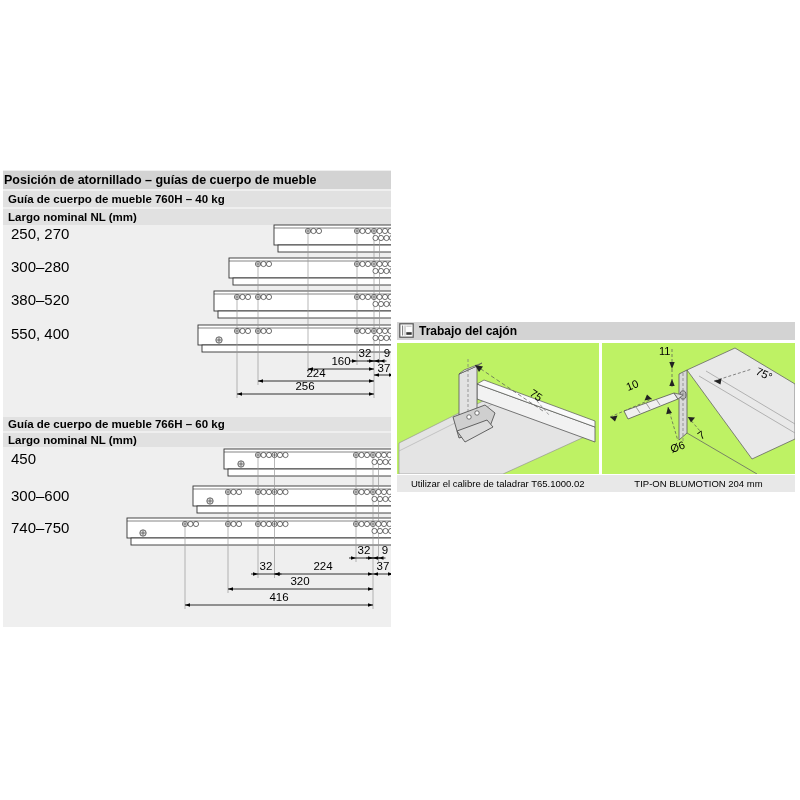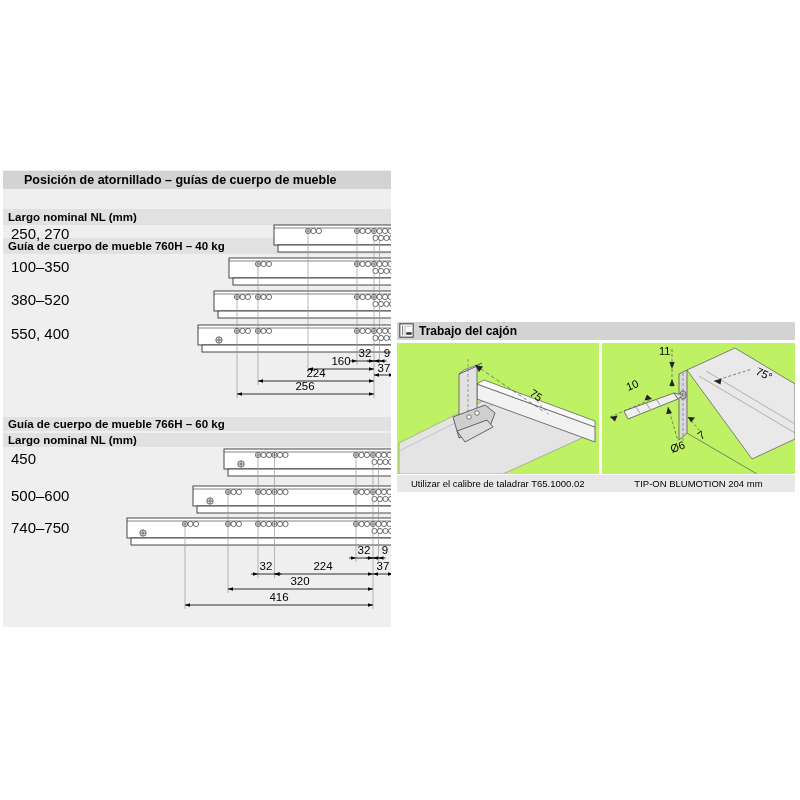--- a/index.html
+++ b/index.html
@@ -1,23 +1,23 @@
 <!DOCTYPE html>
 <html><head>
 <meta charset="utf-8">
 <style>
   html,body{margin:0;padding:0;background:#fff;}
   #page{position:relative;width:800px;height:800px;background:#ffffff;overflow:hidden;
         font-family:"Liberation Sans",sans-serif;color:#000;}
   
   #left-panel{position:absolute;left:3px;top:170px;width:388px;height:457px;background:#efefef;}
   .bar{position:absolute;left:0;right:0;font-weight:bold;white-space:nowrap;overflow:hidden;}
-  .bar-title{top:1px;height:18px;line-height:18px;background:#d3d3d3;font-size:12.5px;padding-left:21px;}
+  .bar-title{top:1px;height:18px;line-height:18px;background:#d3d3d3;font-size:12.5px;padding-left:1px;}
   .bar-sub{background:#e1e1e1;font-size:11.5px;padding-left:5px;}
-  #bar-760{top:21px;height:16px;line-height:16px;margin-top:47px;}
+  #bar-760{top:21px;height:16px;line-height:16px;}
   #bar-nl1{top:39px;height:16px;line-height:16px;}
   #bar-766{top:247px;height:14px;line-height:14px;}
   #bar-nl2{top:263px;height:14px;line-height:14px;}
   .rowlabel{position:absolute;left:8px;font-size:15px;line-height:13px;white-space:nowrap;}
   #rails-svg{position:absolute;left:0;top:0;}
   #rails-svg text{font-family:"Liberation Sans",sans-serif;}
   
   #right-panel{position:absolute;left:397px;top:322px;width:398px;height:196px;}
   #right-header{position:absolute;left:0;top:0;width:100%;height:18px;background:#d3d3d3;}
   #right-title{position:absolute;left:22px;top:0;height:18px;line-height:18px;font-weight:bold;font-size:12px;white-space:nowrap;}
@@ -37,25 +37,25 @@
 <div id="page">
 
   <div id="left-panel">
     <div class="bar bar-title">Posición de atornillado – guías de cuerpo de mueble</div>
     <div class="bar bar-sub" id="bar-760">Guía de cuerpo de mueble 760H – 40 kg</div>
     <div class="bar bar-sub" id="bar-nl1">Largo nominal NL (mm)</div>
     <div class="bar bar-sub" id="bar-766">Guía de cuerpo de mueble 766H – 60 kg</div>
     <div class="bar bar-sub" id="bar-nl2">Largo nominal NL (mm)</div>
 
     <div class="rowlabel" style="top:57px">250, 270</div>
-    <div class="rowlabel" style="top:90px">100–350</div>
+    <div class="rowlabel" style="top:90px">300–280</div>
     <div class="rowlabel" style="top:123px">380–520</div>
     <div class="rowlabel" style="top:157px">550, 400</div>
     <div class="rowlabel" style="top:282px">450</div>
-    <div class="rowlabel" style="top:319px">500–600</div>
+    <div class="rowlabel" style="top:319px">300–600</div>
     <div class="rowlabel" style="top:351px">740–750</div>
 
     <svg id="rails-svg" width="388" height="457" viewBox="0 0 388 457">
         <g>
           <g>
             <rect x="271" y="55" width="120" height="20" fill="#fff" stroke="#333" stroke-width="0.9"></rect>
             <line x1="271" y1="58" x2="391" y2="58" stroke="#333" stroke-width="0.6"></line>
             <rect x="275" y="75" width="116" height="7" fill="#fff" stroke="#333" stroke-width="0.9"></rect>
           </g>
           <g>

